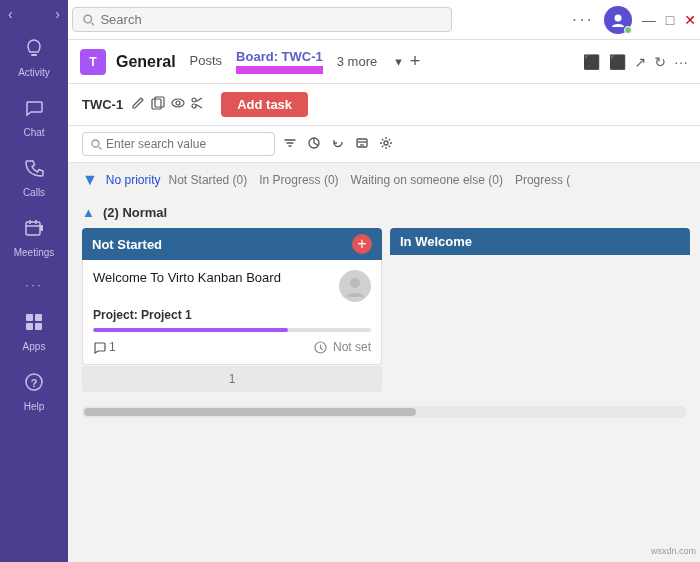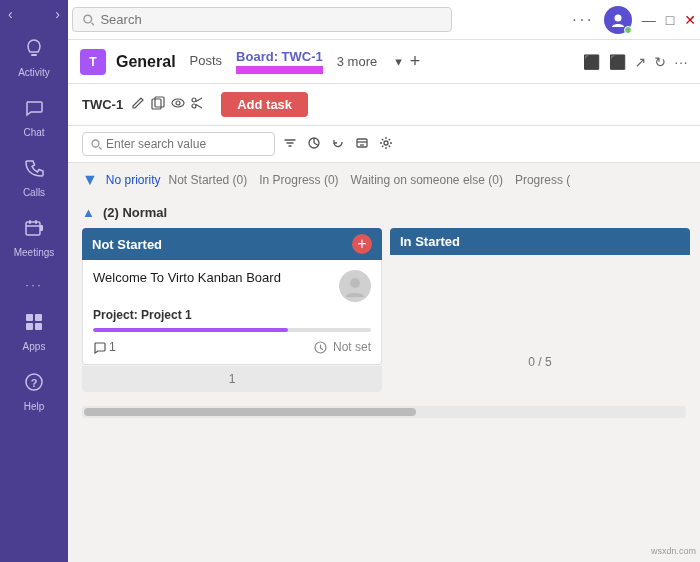--- a/index.html
+++ b/index.html
@@ -346,23 +346,22 @@
                   </svg>
                 <span>Not set</span>
               </div>
             </div>
           </div>
           <div class="col-footer">1</div>
         </div>
 
         <div class="kanban-col">
           <div class="col-header in-progress">
-            <span class="col-header-title">In Started</span>
+            <span class="col-header-title">In Welcome</span>
           </div>
-          <div class="col-footer" style="margin-top:0; border-radius:0 0 4px 4px; min-height:120px; background:#f3f2f1; display:flex; align-items:flex-end; justify-content:center; padding-bottom:6px; font-size:12px; color:#777;">0 / 5</div>
         </div>
       </div>
 
       <div class="scrollbar-area">
         <div class="scrollbar-thumb"></div>
       </div>
 
     </div>
   </div>
 </div>

